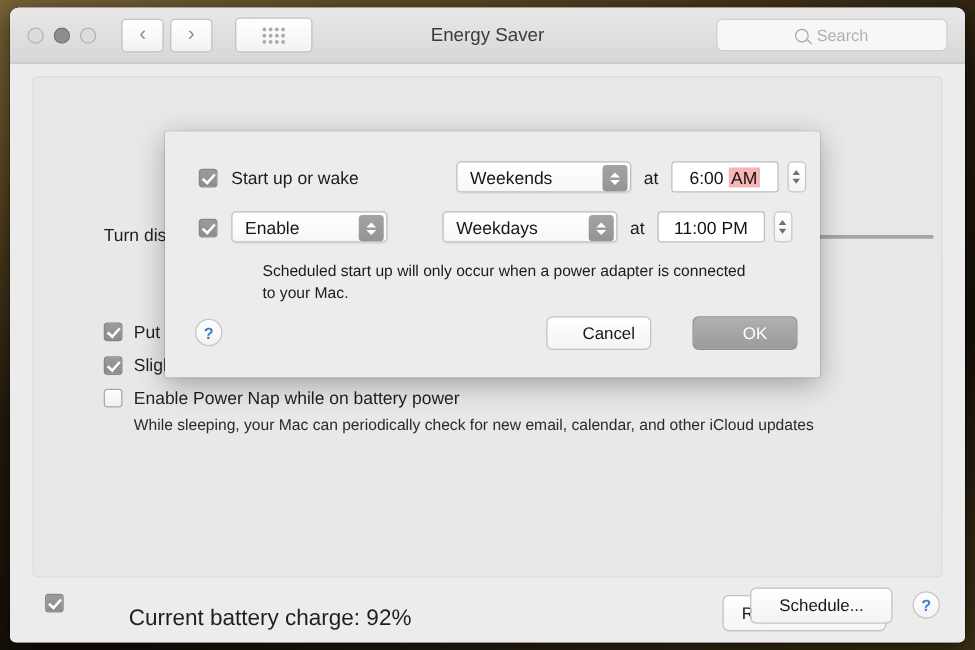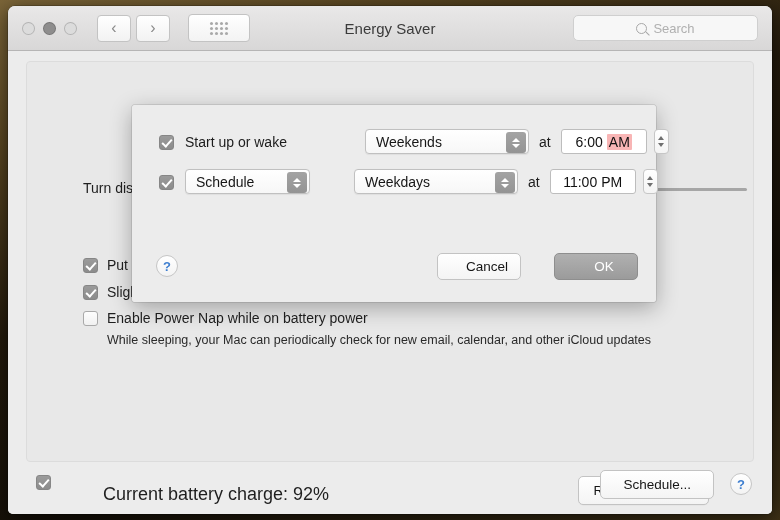--- a/index.html
+++ b/index.html
@@ -228,21 +228,21 @@
     align-items: center; justify-content: center; gap: 2px;
   }
   .popup .arrows b {
     width: 0; height: 0; display: block;
     border-left: 4px solid transparent; border-right: 4px solid transparent;
   }
   .popup .arrows b.up   { border-bottom: 4px solid #fff; }
   .popup .arrows b.down { border-top: 4px solid #fff; }
 
   .popup.act  { width: 125px; margin-left: 11px; }
-  .popup.when { width: 164px; }
+  .popup.when { width: 140px; }
 
   .at-lbl { font-size: 14px; color: #1c1c1c; margin: 0 10px; text-align: right; }
 
   .time-field {
     width: 86px; height: 25px;
     background: #ffffff;
     border: 1px solid #bdbdbd;
     border-radius: 3px;
     display: flex; align-items: center; justify-content: center;
     gap: 4px;
@@ -409,21 +409,21 @@
           </div>
           <div class="stepper">
             <b class="up"></b>
             <b class="down"></b>
           </div>
         </div>
 
         <div class="drow b">
           <span class="cbx on"></span>
           <div class="popup act">
-            <span>Schedule</span>
+            <span>Enable</span>
             <span class="arrows">
                 <b class="up"></b>
                 <b class="down"></b>
               </span>
           </div>
           <div class="popup when" style="margin-left:44px">
             <span>Weekdays</span>
             <span class="arrows">
                 <b class="up"></b>
                 <b class="down"></b>
@@ -433,20 +433,21 @@
           <div class="time-field">
             <span>11:00</span>
             <span>PM</span>
           </div>
           <div class="stepper">
             <b class="up"></b>
             <b class="down"></b>
           </div>
         </div>
 
+        <div class="dlg-note">Scheduled start up will only occur when a power adapter is connected to your Mac.</div>
 
         <div class="dlg-help help-btn">?</div>
 
         <div class="dlg-buttons">
           <div class="btn cancel">Cancel</div>
           <div class="btn ok">OK</div>
         </div>
 
       </div>
 

